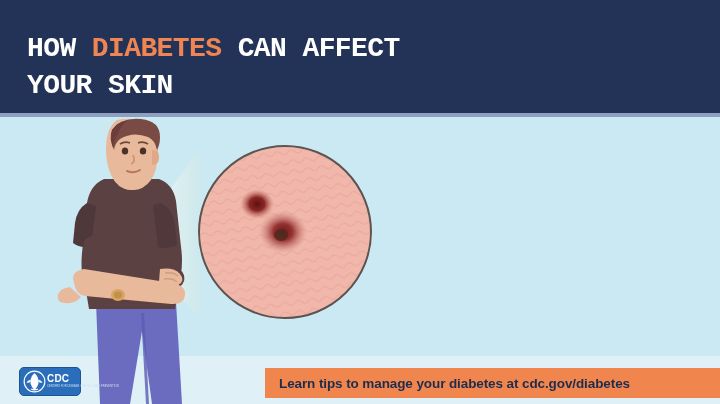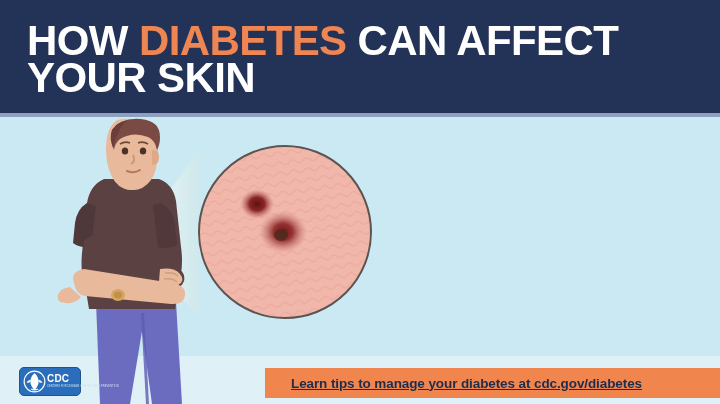--- a/index.html
+++ b/index.html
@@ -14,24 +14,24 @@
   
   .header{
     position:absolute;left:0;top:0;width:720px;height:113px;
     background:#233257;
   }
   .header-rule{
     position:absolute;left:0;top:113px;width:720px;height:4px;
     background:#8e9fc0;
   }
   .title{
-    position:absolute;left:27px;top:22px;width:660px;
-    font-family:Liberation Sans, sans-serif;
+    position:absolute;left:27px;top:30px;width:660px;
+    font-family:Liberation Mono, monospace;
     font-weight:bold;
-    font-size:42px;
+    font-size:28px;
     line-height:37px;
     letter-spacing:-0.6px;
     color:#ffffff;
     text-transform:uppercase;
     white-space:pre-wrap;
   }
   .title .hl{color:#ef8552;}
 
   
   .body-panel{
@@ -58,28 +58,27 @@
   .illo{position:absolute;left:0;top:117px;width:404px;height:287px;}
   .illo svg{display:block;}
 
   
   .cta{
     position:absolute;left:265px;top:368px;width:455px;height:30px;
     background:#f1854e;
     display:flex;align-items:center;
   }
   .cta-text{
-    padding-left:26px;
+    padding-left:14px;
     font-family:"Liberation Sans", sans-serif;
     font-weight:bold;
     font-size:13.5px;
     color:#1f2d4d;
     letter-spacing:-0.1px;
     white-space:nowrap;
-    text-decoration:underline;
   }
 
   
   .cdc-logo{
     position:absolute;left:19px;top:367px;width:62px;height:29px;
     background:#2a6ebb;
     border-radius:5px;
     border:1px solid #1c5490;
     box-sizing:border-box;
     display:flex;align-items:center;

